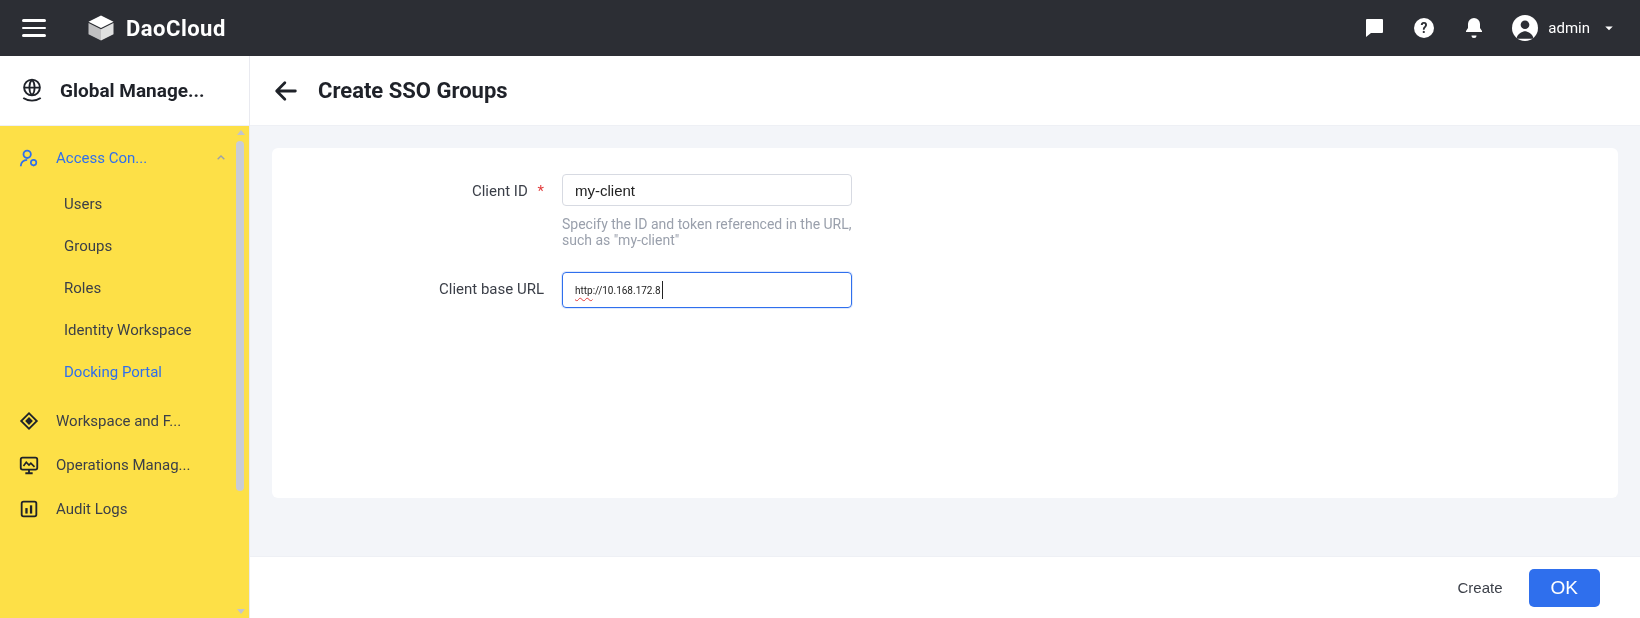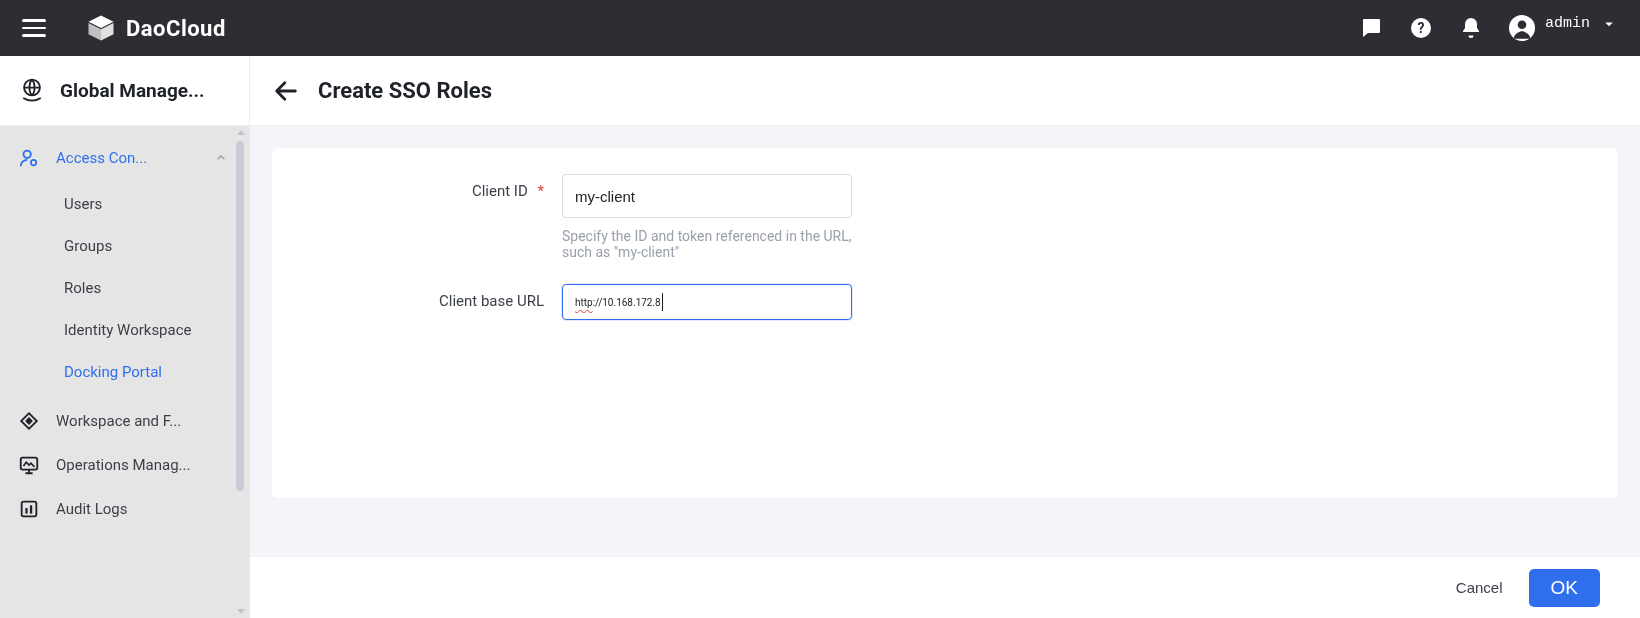--- a/index.html
+++ b/index.html
@@ -8,30 +8,30 @@
 
   
   .topbar { height: 56px; background: #2c2e34; display: flex; align-items: center; padding: 16px 22px; color: #fff; }
   .topbar .hamburger { width: 24px; height: 24px; display:flex; flex-direction:column; justify-content:center; gap:5px; cursor:pointer; margin-right: 40px;}
   .topbar .hamburger span { display:block; height:2.5px; background:#fff; border-radius:2px;}
   .brand { display:flex; align-items:center; gap:10px; font-size: 22px; font-weight:700; letter-spacing:0.5px;}
   .brand svg { width: 30px; height: 30px; }
   .spacer { flex: 1; }
   .top-icons { display:flex; align-items:center; gap: 26px; }
   .top-icons .ticon { width:24px; height:24px; fill:#fff; cursor:pointer;}
-  .user { display:flex; align-items:flex-start; gap:10px; cursor:pointer;font-family:Liberation Mono, monospace; }
+  .user { display:flex; align-items:center; gap:10px; cursor:pointer; }
   .user .avatar { width:26px; height:26px; }
   .user .name { font-size:15px; }
   .user .chev { width:18px; height:18px; fill:#fff; }
 
   
   .body { flex:1; display:flex; min-height:0; }
 
   
-  .sidebar { width: 250px; background:#e5e5e5; border-right:1px solid #e9eaf0; display:flex; flex-direction:column; position:relative;}
+  .sidebar { width: 250px; background:#fde047; border-right:1px solid #e9eaf0; display:flex; flex-direction:column; position:relative;}
   .sbar-head { height: 70px; display:flex; align-items:center; padding-left:18px; gap:14px; background:#fff; border-bottom:1px solid #eef0f5;}
   .sbar-head svg { width:28px; height:28px; }
   .sbar-head .title { font-size:19px; font-weight:700; color:#1f2229; white-space:nowrap; overflow:hidden; text-overflow:ellipsis; max-width:170px;}
   .nav { padding-top: 10px; padding-bottom:18px; overflow:hidden; flex:1; position:relative;}
   .nav-item { height:44px; display:flex; align-items:center; padding-left:18px; gap:16px; cursor:pointer; color:#3b3f48; font-size:15px;}
   .nav-item .label { white-space:nowrap; overflow:hidden; text-overflow:ellipsis; max-width:140px;}
   .nav-item.expandable { position:relative; }
   .nav-item .arrow { position:absolute; right:20px; width:16px; height:16px;}
   .nav-item.active { color:#2f6fed; }
   .nav-item.active svg.navicon path, .nav-item.active svg.navicon rect, .nav-item.active svg.navicon circle { stroke:#2f6fed; }
@@ -50,21 +50,21 @@
   .main { flex:1; display:flex; flex-direction:column; background:#fff; min-width:0;}
   .page-head { height:70px; display:flex; align-items:center; padding-left:22px; gap:18px; border-bottom:1px solid #eef0f5;}
   .back { width:28px; height:28px; cursor:pointer; }
   .page-title { font-size:22px; font-weight:700; color:#1f2229;}
   .content { flex:1; background:#f3f5f9; padding: 22px; overflow:auto;}
   .card { background:#fff; border-radius:6px; min-height:350px; padding: 26px 40px 40px 40px; }
   .form-row { display:flex; align-items:flex-start; margin-bottom: 24px; }
   .form-row .lbl-wrap { width: 250px; text-align:right; padding-right: 18px; padding-top:8px; color:#3b3f48; font-size:15px;}
   .form-row .lbl-wrap .req { color:#e23c3c; margin-left:6px;}
   .form-row .ctrl { width: 300px;}
-  .form-row input[type="text"] { width: 290px; height:44px; padding:0 12px; font-size:15px; color:#222; border:1px solid #d7dae2; border-radius:4px; outline:none;}
+  .form-row input[type="text"] { width: 290px; height:32px; padding:0 12px; font-size:15px; color:#222; border:1px solid #d7dae2; border-radius:4px; outline:none;}
   .form-row .hint { margin-top:10px; font-size:14px; color:#9aa0ac;}
   .spellerr { text-decoration: underline wavy #e23c3c; text-decoration-thickness:1px; text-underline-offset:3px;}
   .caret { display:inline-block; width:1px; height:18px; background:#222; vertical-align:middle; margin-left:1px;}
   .footer { height:62px; border-top:1px solid #eef0f5; display:flex; align-items:center; justify-content:flex-end; gap: 26px; padding-right:40px; background:#fff;}
   .btn-text { color:#3b3f48; font-size:15px; cursor:pointer; background:none; border:none;}
   .btn-primary { background:#2f6fed; color:#fff; border:none; height:38px; padding:0 22px; border-radius:5px; font-size:19px; cursor:pointer;}
   
   .faux-input { width:290px; height:36px; padding:0 12px; border:1px solid #2f6fed; border-radius:4px; display:flex; align-items:center; font-size:10px; color:#222; box-shadow:0 0 0 1px rgba(47,111,237,0.15);}
 </style>
 </head>
@@ -187,21 +187,21 @@
         <div class="thumb"></div>
         <div class="down"></div>
     </div>
   </div>
 
   <div class="main">
     <div class="page-head">
       <svg class="back" viewBox="0 0 24 24">
         <path d="M20 12H5M11 5l-7 7 7 7" fill="none" stroke="#1f2229" stroke-width="2.4" stroke-linecap="round" stroke-linejoin="round"></path>
       </svg>
-      <div class="page-title">Create SSO Roles</div>
+      <div class="page-title">Create SSO Groups</div>
     </div>
 
     <div class="content">
       <div class="card">
 
         <div class="form-row">
           <div class="lbl-wrap">
             <span>Client ID</span>
             <span class="req">*</span>
           </div>
@@ -221,17 +221,17 @@
                 <span>://10.168.172.8</span>
                 <span class="caret"></span>
             </div>
           </div>
         </div>
 
       </div>
     </div>
 
     <div class="footer">
-      <button class="btn-text">Cancel</button>
+      <button class="btn-text">Create</button>
       <button class="btn-primary">OK</button>
     </div>
   </div>
 </div>
 
 </body></html>

